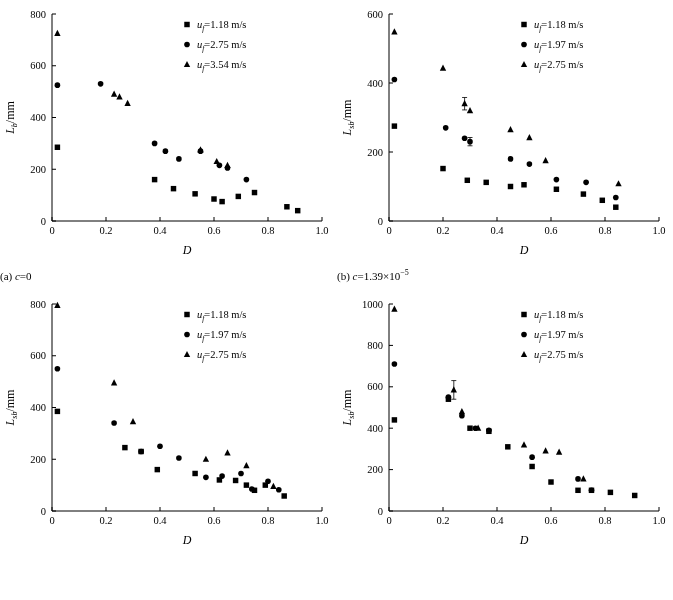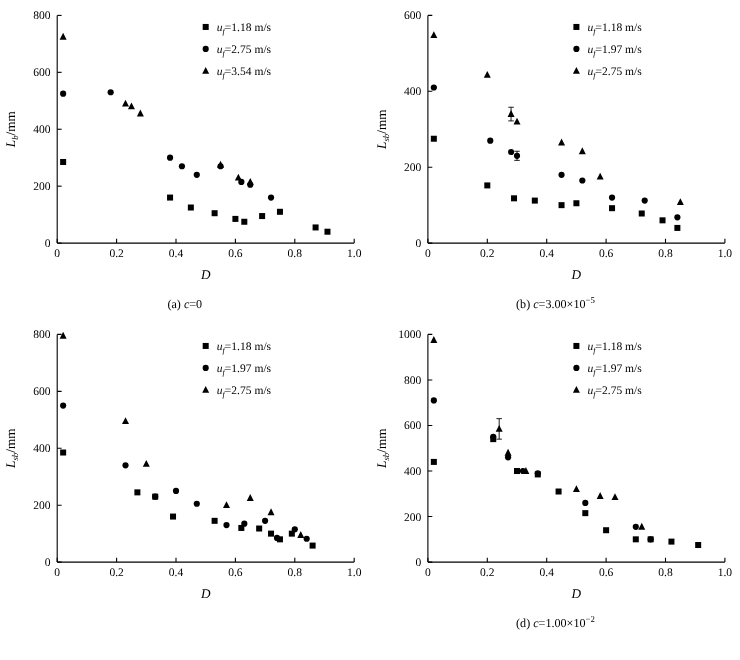--- a/index.html
+++ b/index.html
@@ -33,21 +33,21 @@
     position: absolute;
     left: 0; top: 0;
     width: 336px;
     height: 265px;
   }
   .caption {
     position: absolute;
     left: 0;
     top: 268px;
     width: 336px;
-    text-align: center;
+    text-align: left;
     font-size: 11px;
     font-family: "Liberation Serif", serif;
   }
   .caption .ital { font-style: italic; }
   .caption sup { font-size: 8px; }
 
   svg { display: block; }
 
   text {
     font-family: "Liberation Serif", serif;
@@ -203,21 +203,21 @@
           <line x1="130.5" y1="137.51" x2="135.5" y2="137.51" stroke="#000" stroke-width="0.8"></line>
           <line x1="130.5" y1="145.79" x2="135.5" y2="145.79" stroke="#000" stroke-width="0.8"></line>
           <rect x="184.27" y="21.77" width="5.460000000000001" height="5.460000000000001" fill="#000"></rect>
           <text x="197" y="28" class="legend-label"><tspan font-style="italic">u</tspan><tspan dy="2.5" font-size="7.5" font-style="italic">f</tspan><tspan dy="-2.5" font-size="10.5" font-style="normal">=1.18 m/s</tspan></text>
           <circle cx="187" cy="44.5" r="2.8080000000000003" fill="#000"></circle>
           <text x="197" y="48" class="legend-label"><tspan font-style="italic">u</tspan><tspan dy="2.5" font-size="7.5" font-style="italic">f</tspan><tspan dy="-2.5" font-size="10.5" font-style="normal">=1.97 m/s</tspan></text>
           <polygon points="187,60.88912 183.828,67.1208 190.172,67.1208" fill="#000"></polygon>
           <text x="197" y="68" class="legend-label"><tspan font-style="italic">u</tspan><tspan dy="2.5" font-size="7.5" font-style="italic">f</tspan><tspan dy="-2.5" font-size="10.5" font-style="normal">=2.75 m/s</tspan></text>
         </svg>
       </div>
-      <div class="caption"><span>(b) </span><span class="ital">c</span><span>=3.00×10</span><sup>−5</sup></div>
+      <div class="caption"><span>(b) </span><span class="ital">c</span><span>=1.39×10</span><sup>−5</sup></div>
     </div>
     <div class="panel panel-c">
       <div class="plot-wrap">
         <svg width="336" height="265" viewBox="0 0 336 265">
           <line x1="52" y1="221" x2="322" y2="221" stroke="#000" stroke-width="1"></line>
           <line x1="52" y1="14" x2="52" y2="221" stroke="#000" stroke-width="1"></line>
           <line x1="52" y1="221" x2="52" y2="217" stroke="#000" stroke-width="1"></line>
           <text x="52" y="234" text-anchor="middle" class="tick-label">0</text>
           <line x1="106" y1="221" x2="106" y2="217" stroke="#000" stroke-width="1"></line>
           <text x="106" y="234" text-anchor="middle" class="tick-label">0.2</text>
@@ -357,15 +357,14 @@
           <line x1="114.3" y1="90.59" x2="119.3" y2="90.59" stroke="#000" stroke-width="0.8"></line>
           <line x1="114.3" y1="109.22" x2="119.3" y2="109.22" stroke="#000" stroke-width="0.8"></line>
           <rect x="184.27" y="21.77" width="5.460000000000001" height="5.460000000000001" fill="#000"></rect>
           <text x="197" y="28" class="legend-label"><tspan font-style="italic">u</tspan><tspan dy="2.5" font-size="7.5" font-style="italic">f</tspan><tspan dy="-2.5" font-size="10.5" font-style="normal">=1.18 m/s</tspan></text>
           <circle cx="187" cy="44.5" r="2.8080000000000003" fill="#000"></circle>
           <text x="197" y="48" class="legend-label"><tspan font-style="italic">u</tspan><tspan dy="2.5" font-size="7.5" font-style="italic">f</tspan><tspan dy="-2.5" font-size="10.5" font-style="normal">=1.97 m/s</tspan></text>
           <polygon points="187,60.88912 183.828,67.1208 190.172,67.1208" fill="#000"></polygon>
           <text x="197" y="68" class="legend-label"><tspan font-style="italic">u</tspan><tspan dy="2.5" font-size="7.5" font-style="italic">f</tspan><tspan dy="-2.5" font-size="10.5" font-style="normal">=2.75 m/s</tspan></text>
         </svg>
       </div>
-      <div class="caption"><span>(d) </span><span class="ital">c</span><span>=1.00×10</span><sup>−2</sup></div>
     </div>
   </div>
 
 </body></html>

